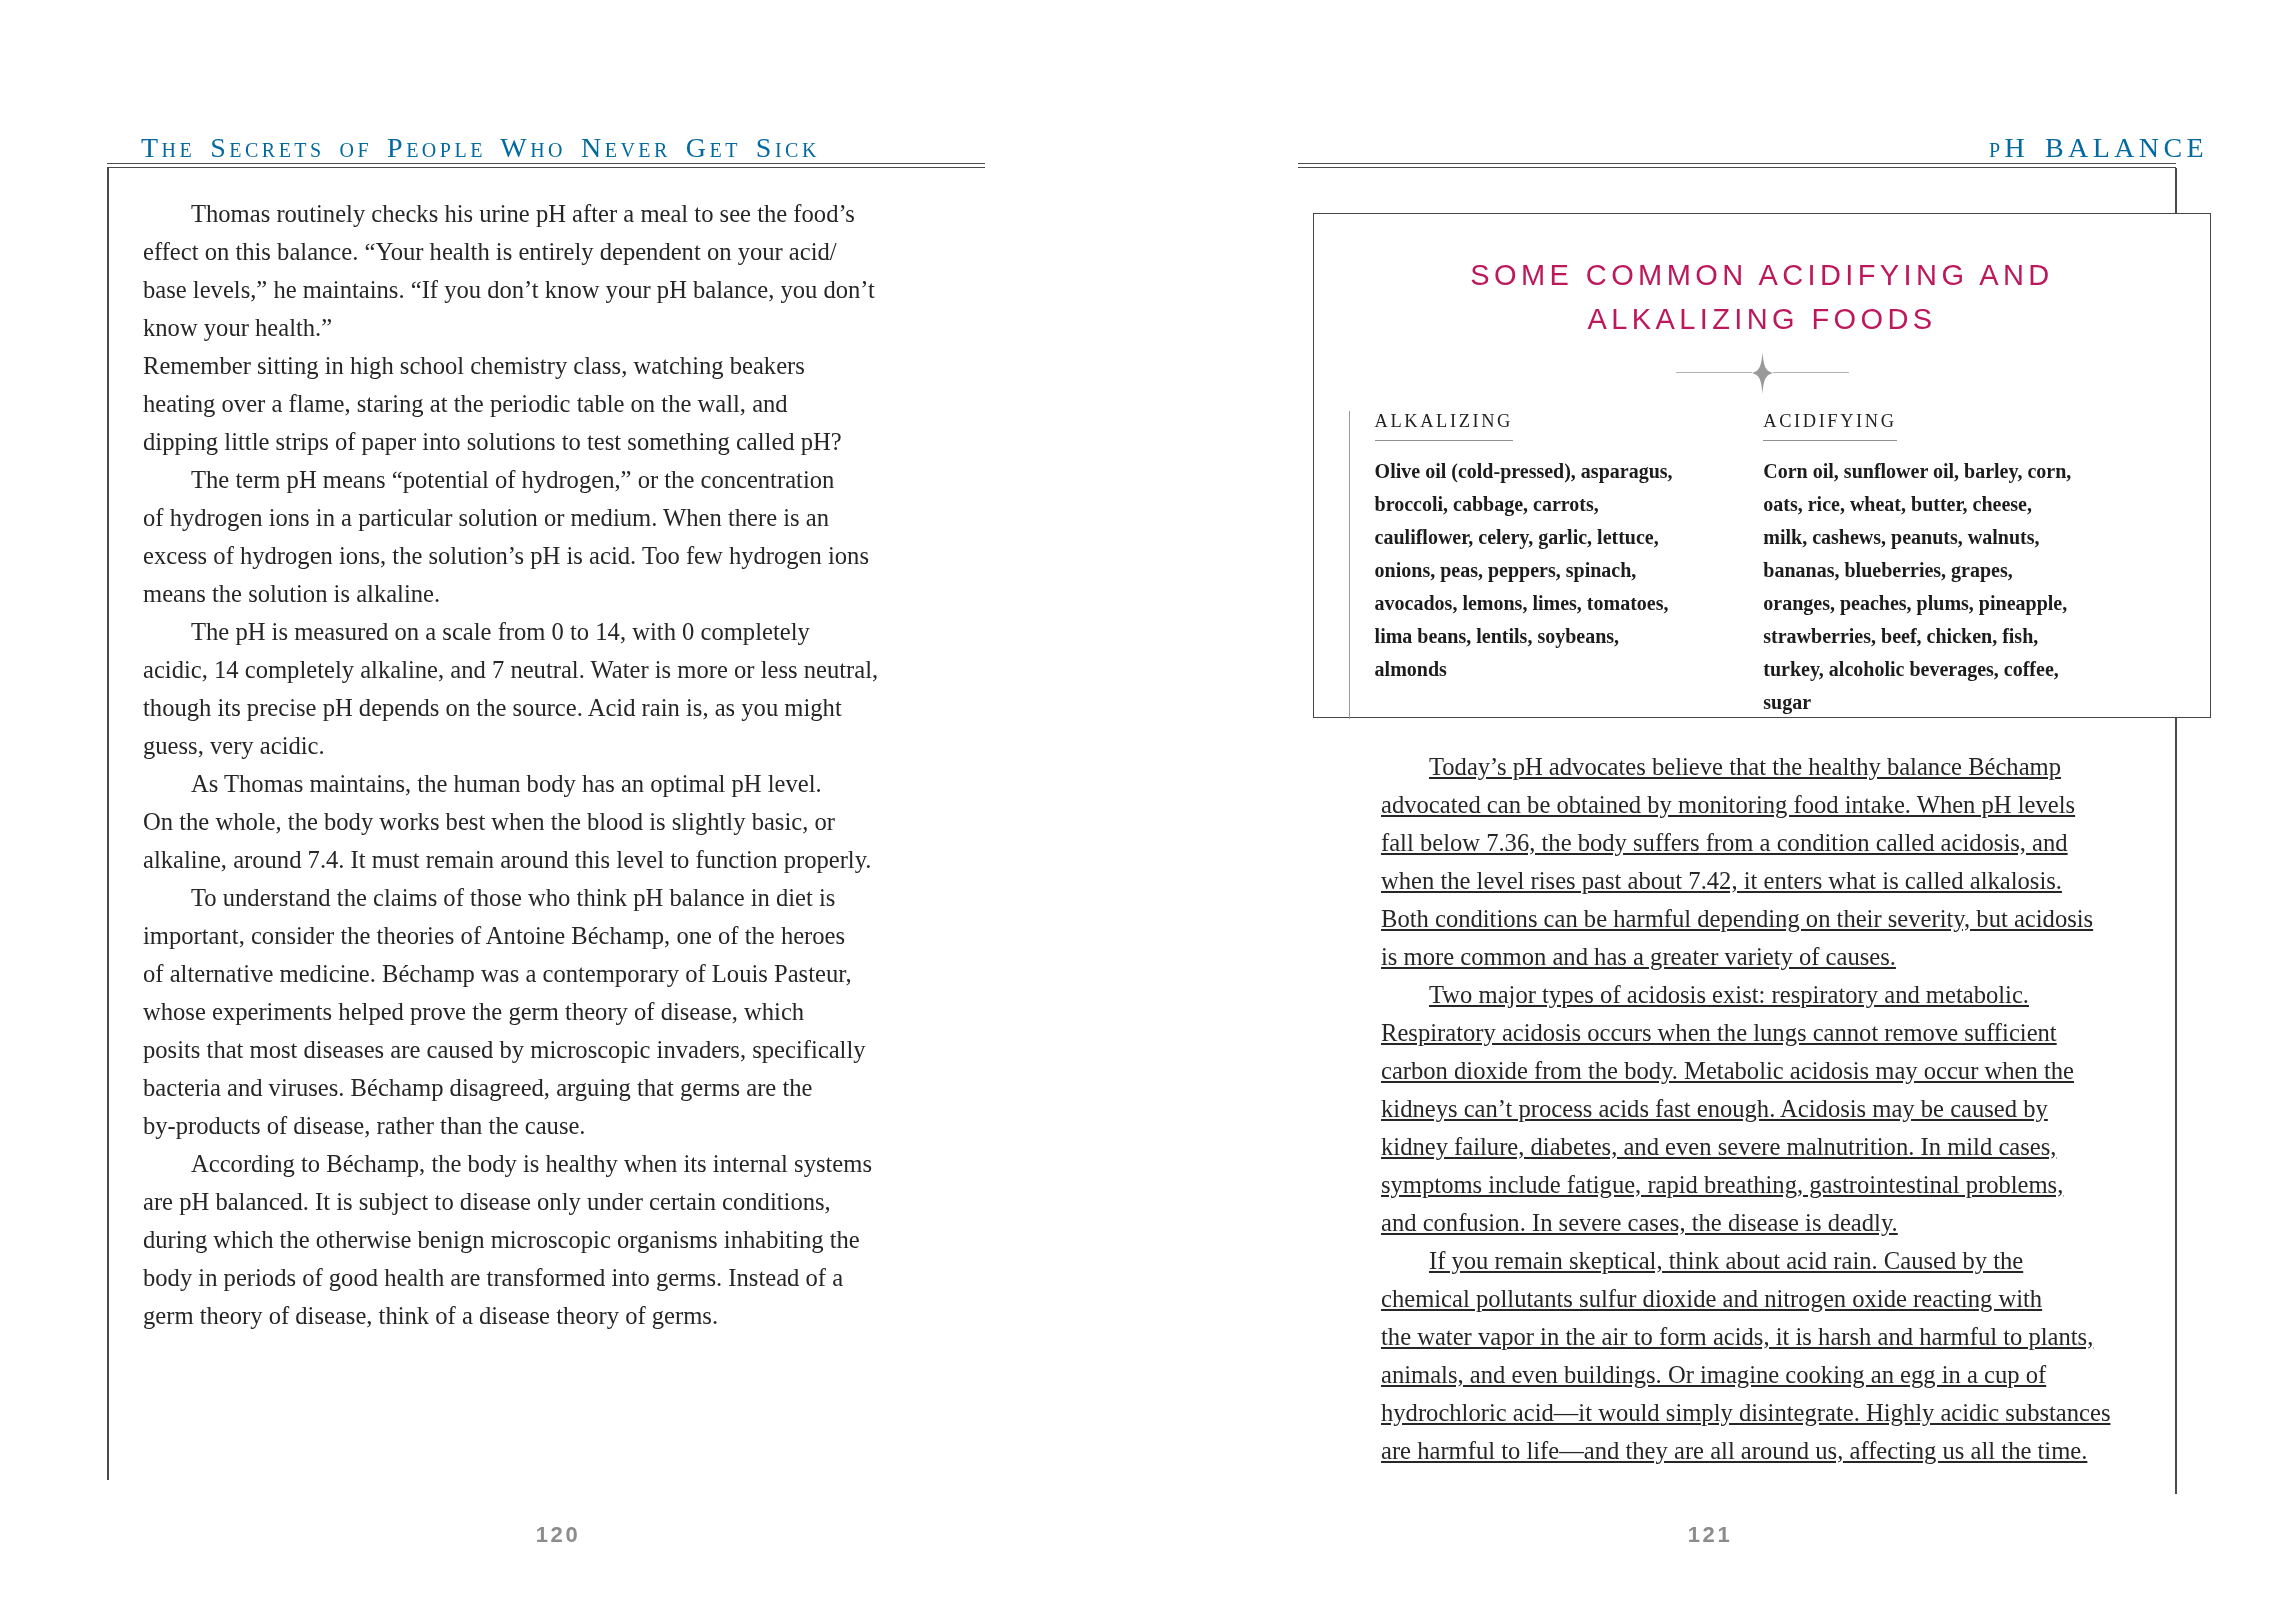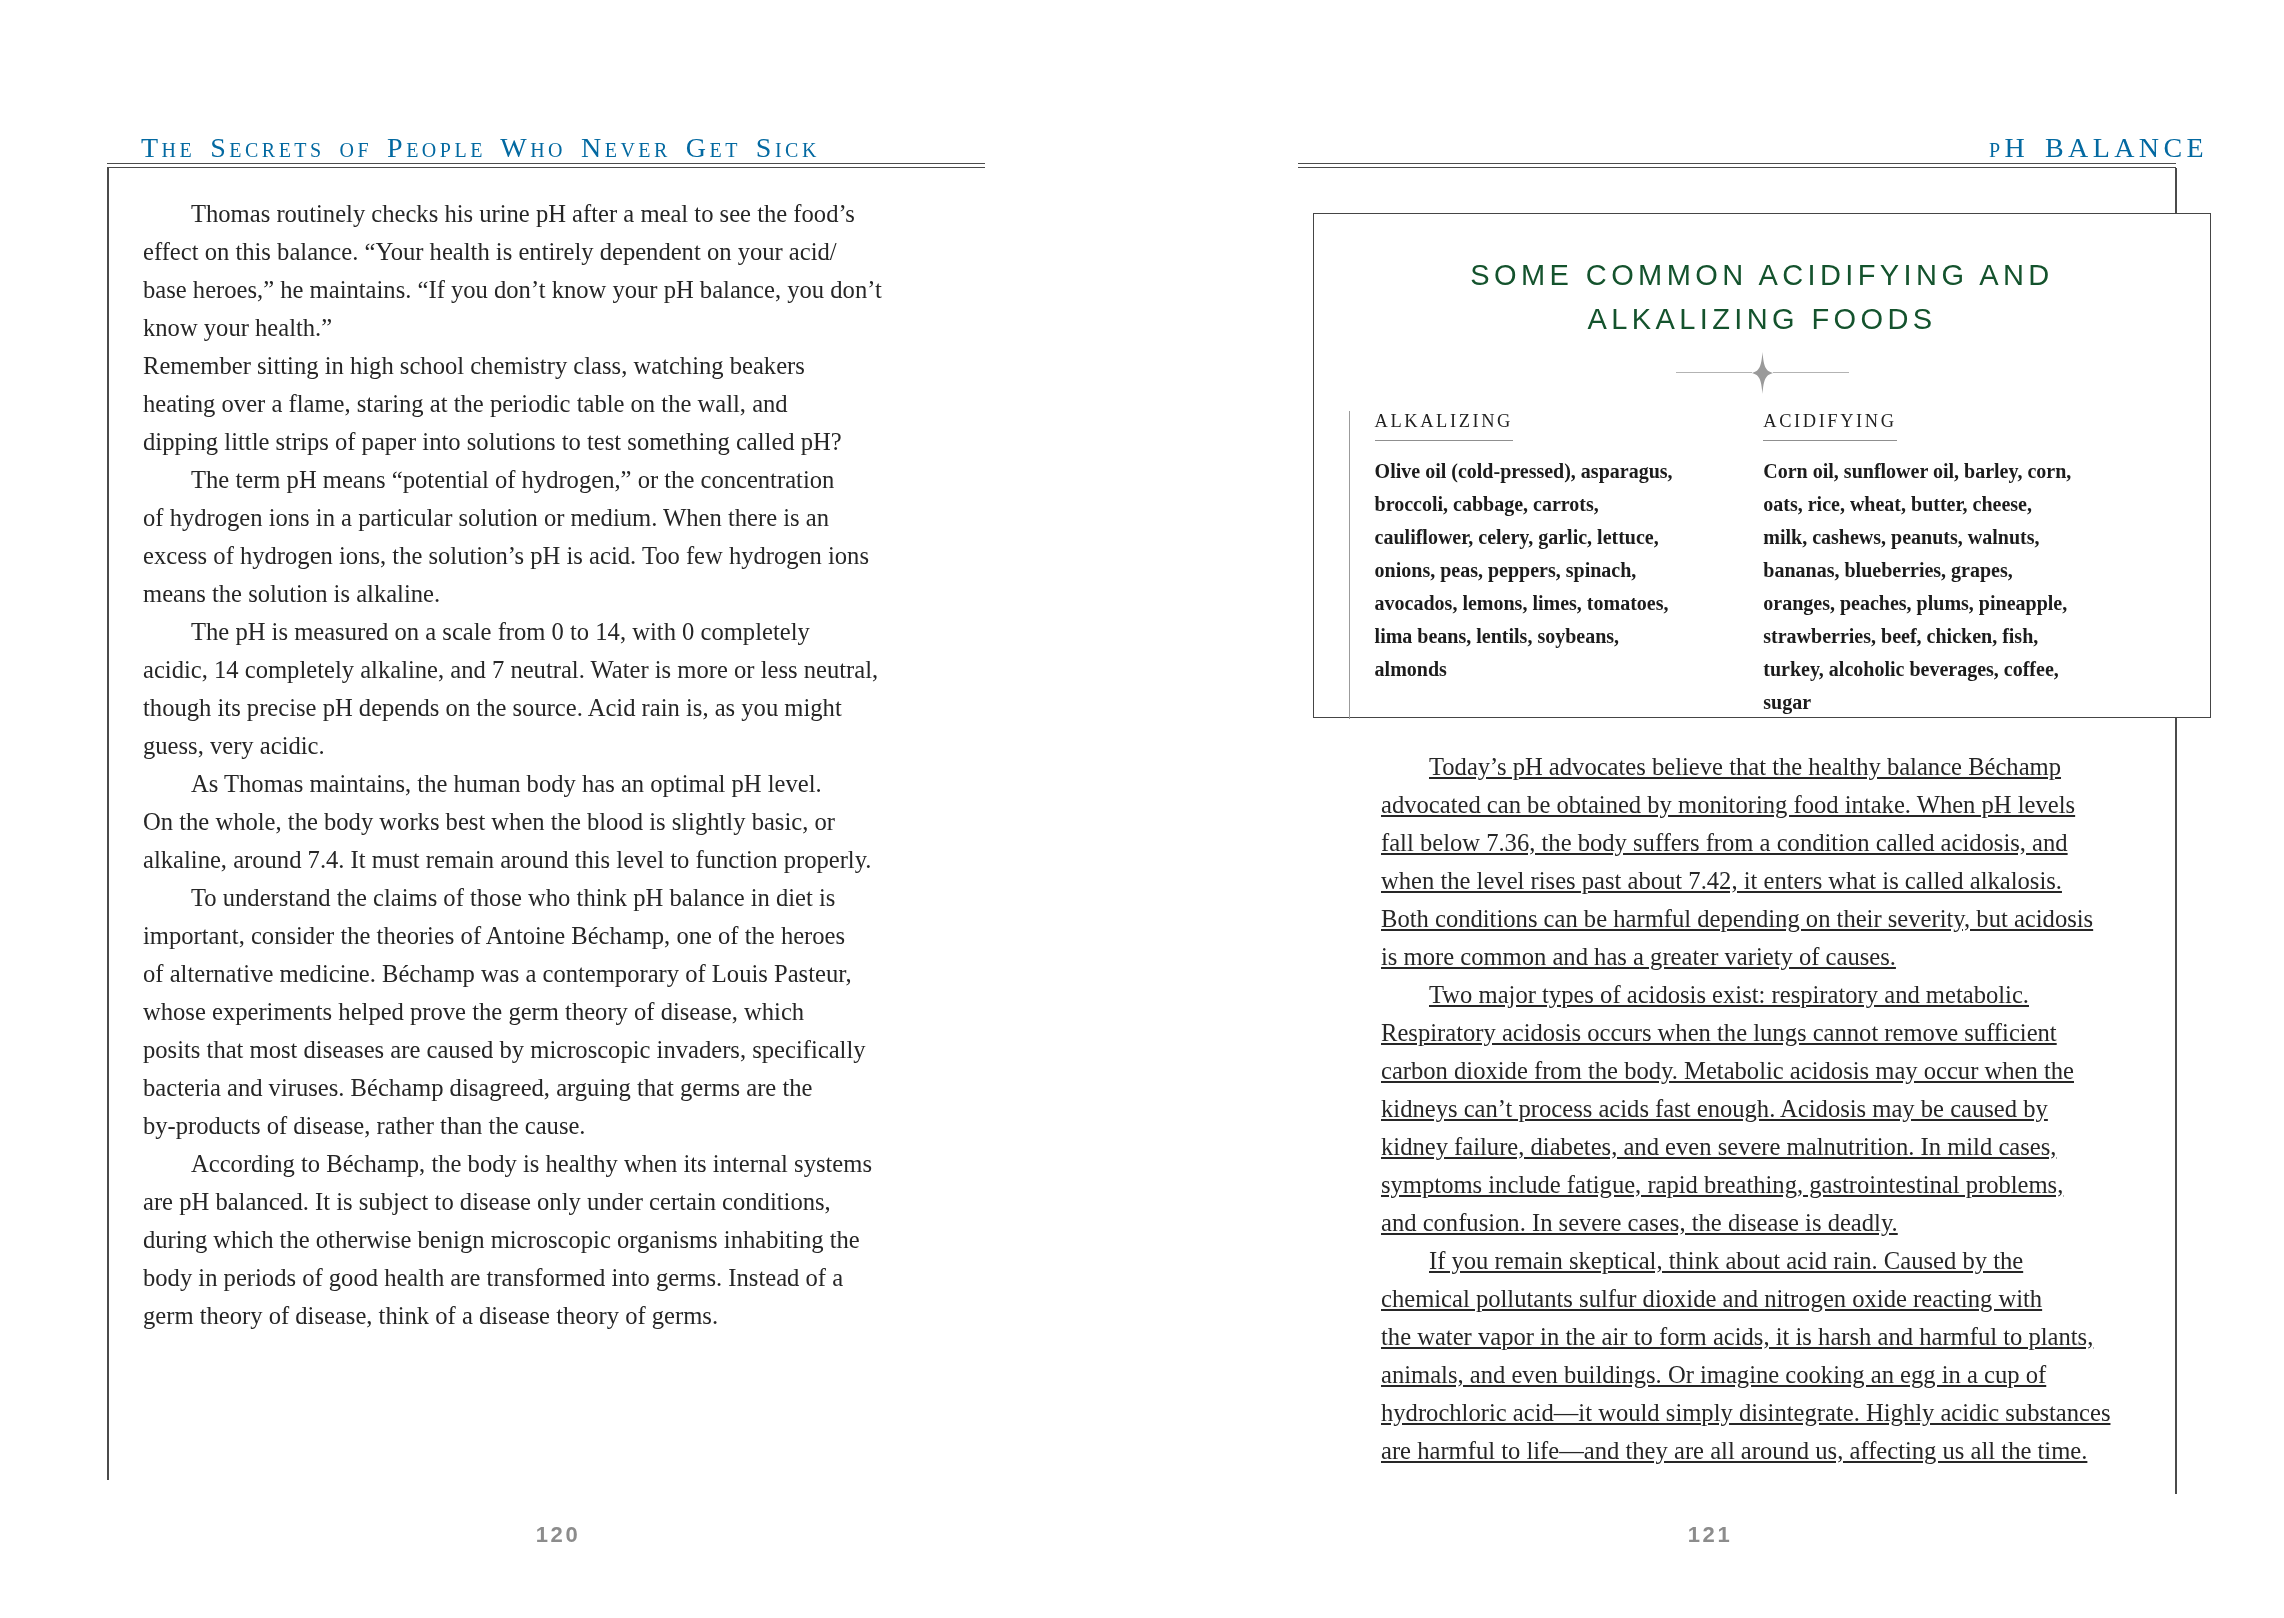--- a/index.html
+++ b/index.html
@@ -88,21 +88,21 @@
     background: #ffffff;
     z-index: 2;
   }
   .foods-box-title {
     margin-top: 39px;
     text-align: center;
     font-family: "Liberation Sans", "DejaVu Sans", sans-serif;
     font-size: 29px;
     line-height: 44px;
     letter-spacing: 4.4px;
-    color: #14532d;
+    color: #be185d;
     white-space: pre-line;
   }
   .ornament {
     margin-top: 10.5px;
     display: flex;
     align-items: center;
     justify-content: center;
   }
   .ornament .orn-line {
     width: 76px;
@@ -155,21 +155,21 @@
 </head>
 <body>
 
 <div class="running-head left">The Secrets of People Who Never Get Sick</div>
 <div class="head-rule left"></div>
 <div class="edge-rule left"></div>
 
 <div class="page-body left">
   <p class="indent">Thomas routinely checks his urine pH after a meal to see the food’s
 effect on this balance. “Your health is entirely dependent on your acid/
-base heroes,” he maintains. “If you don’t know your pH balance, you don’t
+base levels,” he maintains. “If you don’t know your pH balance, you don’t
 know your health.”</p>
   <p>Remember sitting in high school chemistry class, watching beakers
 heating over a flame, staring at the periodic table on the wall, and
 dipping little strips of paper into solutions to test something called pH?</p>
   <p class="indent">The term pH means “potential of hydrogen,” or the concentration
 of hydrogen ions in a particular solution or medium. When there is an
 excess of hydrogen ions, the solution’s pH is acid. Too few hydrogen ions
 means the solution is alkaline.</p>
   <p class="indent">The pH is measured on a scale from 0 to 14, with 0 completely
 acidic, 14 completely alkaline, and 7 neutral. Water is more or less neutral,

